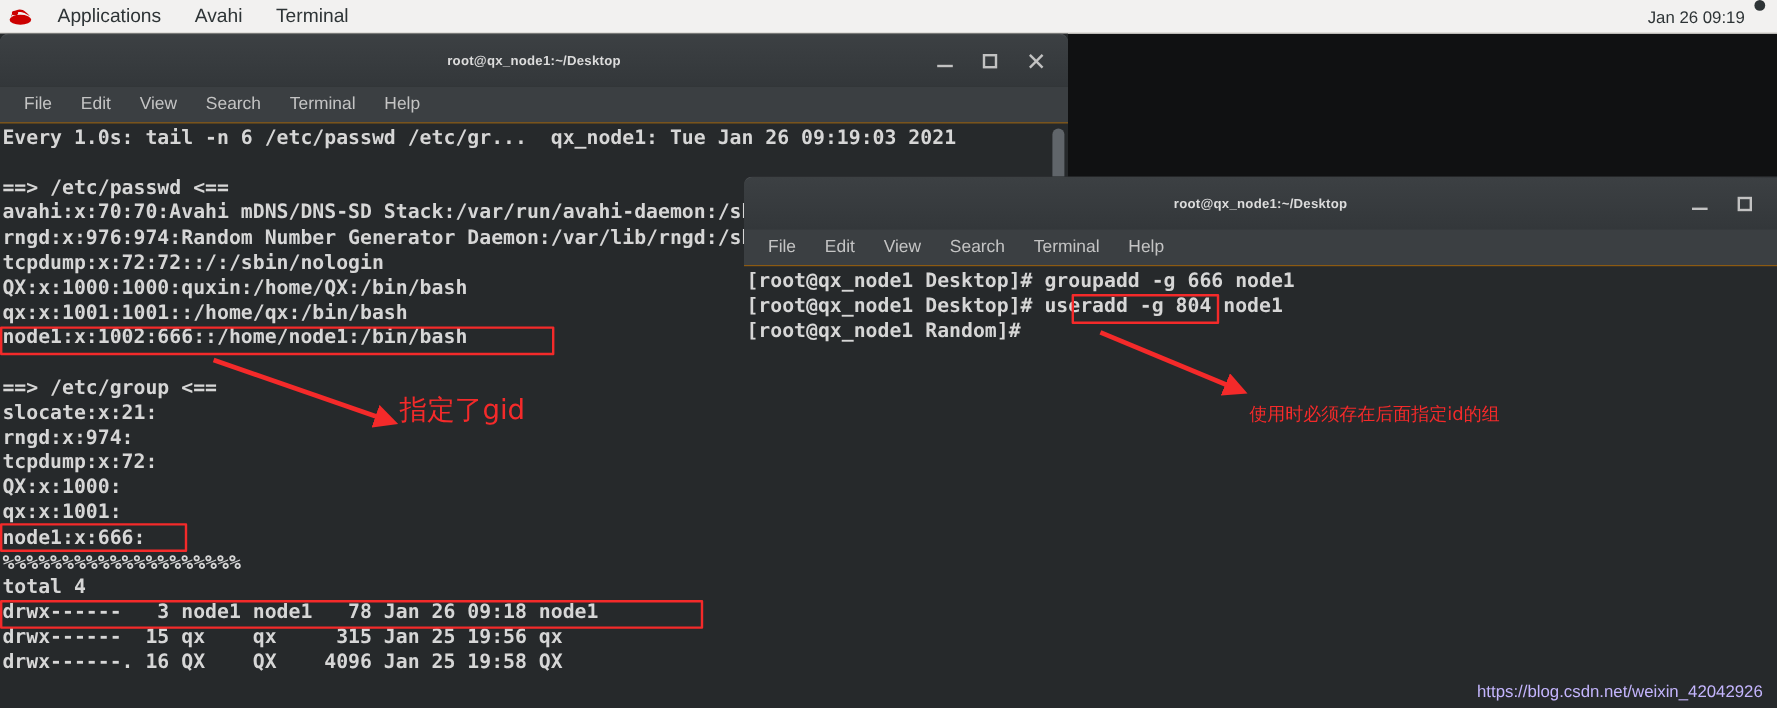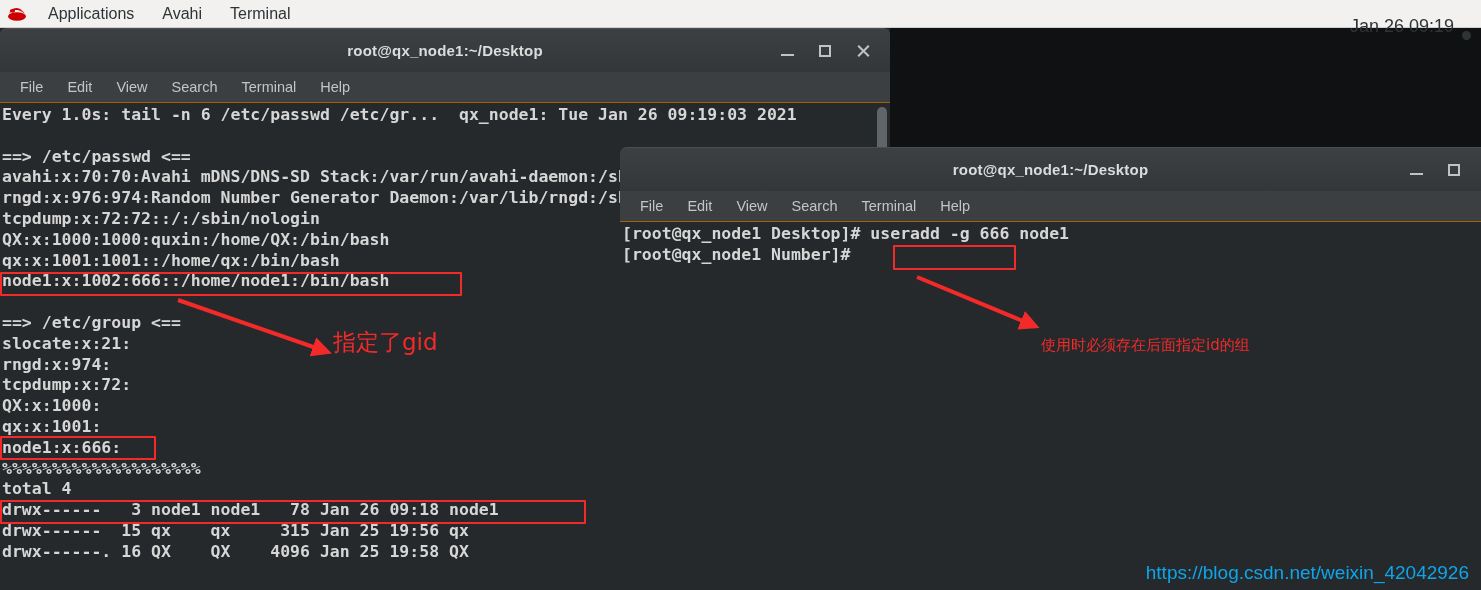--- a/index.html
+++ b/index.html
@@ -19,35 +19,35 @@
     border-bottom: 1px solid #d2cfcb;
   }
   .tp-left { display: flex; align-items: center; height: 28px; }
   .tp-logo { width: 34px; height: 28px; display: flex; align-items: center; justify-content: center; }
   .tp-item {
     font-size: 16px; color: #2e3436; padding: 0 14px; line-height: 28px;
     white-space: nowrap;
   }
   .tp-clock {
     position: absolute; right: 10px; top: 0; height: 40px; line-height: 28px;
-    font-size: 18px; color: #2e3436; display: flex; align-items: flex-end; gap: 8px;
+    font-size: 14px; color: #2e3436; display: flex; align-items: flex-start; gap: 8px;
   }
   .clock-dot { width: 9px; height: 9px; border-radius: 50%; background: #2e3436; display: inline-block; }
 
   
   .win { position: absolute; background: #26292b; }
   .win-titlebar {
     height: 44px; position: relative;
     background: linear-gradient(to bottom, #3c4043 0%, #33373a 100%);
     border-top-left-radius: 7px; border-top-right-radius: 7px;
     border-top: 1px solid #4a4e51;
     display: flex; align-items: center; justify-content: center;
   }
   .win-title {
-    font-size: 15px; color: #dcdcdc; font-weight: bold;
+    font-size: 11px; color: #dcdcdc; font-weight: bold;
     letter-spacing: 0.2px; white-space: nowrap;
   }
   .win-btns { position: absolute; right: 8px; top: 0; height: 44px; display: flex; align-items: center; }
   .win-btn {
     width: 38px; height: 44px; display: flex; align-items: center; justify-content: center;
     color: #c8c8c8;
   }
   .glyph-min { width: 13px; height: 2px; background: #c2c2c2; display: block; margin-top: 7px; }
   .glyph-max { width: 12px; height: 12px; border: 2px solid #c2c2c2; display: block; }
   .glyph-close { position: relative; width: 14px; height: 14px; display: block; }
@@ -97,21 +97,21 @@
   .anno-box { position: absolute; border: 2.5px solid #f42a2a; border-radius: 1px; }
   .anno-text {
     position: absolute; color: #f42a2a;
     font-family: "DejaVu Sans", "Liberation Sans", sans-serif;
     font-size: 22px; white-space: nowrap; line-height: 1;
   }
   .anno-svg { position: absolute; left: 0; top: 0; width: 1481px; height: 590px; overflow: visible; }
 
   .watermark {
     position: absolute; right: 12px; bottom: 6px;
-    font-size: 19px; color: #0ea5e9;
+    font-size: 14px; color: #c4b5fd;
     font-family: "Liberation Sans", sans-serif;
   }
 </style>
 </head>
 <body>
 
 <div id="root">
 
   <div class="top-panel">
     <div class="tp-left">
@@ -175,21 +175,21 @@
     </div>
     <div class="win-menubar">
       <div class="menu-item">File</div>
       <div class="menu-item">Edit</div>
       <div class="menu-item">View</div>
       <div class="menu-item">Search</div>
       <div class="menu-item">Terminal</div>
       <div class="menu-item">Help</div>
     </div>
     <div class="win-term">
-      <div class="term-lines" id="win2-lines"><div>[root@qx_node1 Desktop]# useradd -g 666 node1</div><div>[root@qx_node1 Number]#</div></div>
+      <div class="term-lines" id="win2-lines"><div>[root@qx_node1 Desktop]# groupadd -g 666 node1</div><div>[root@qx_node1 Desktop]# useradd -g 804 node1</div><div>[root@qx_node1 Random]#</div></div>
     </div>
   </div>
 
   <svg class="anno-svg">
     <defs>
       <marker id="ah" markerWidth="5" markerHeight="5" refX="2.4" refY="2.5" orient="auto">
         <path d="M0,0 L5,2.5 L0,5 z" fill="#f42a2a"></path>
       </marker>
     </defs>
     <line x1="178" y1="300" x2="322" y2="350" stroke="#f42a2a" stroke-width="4" marker-end="url(#ah)"></line>

